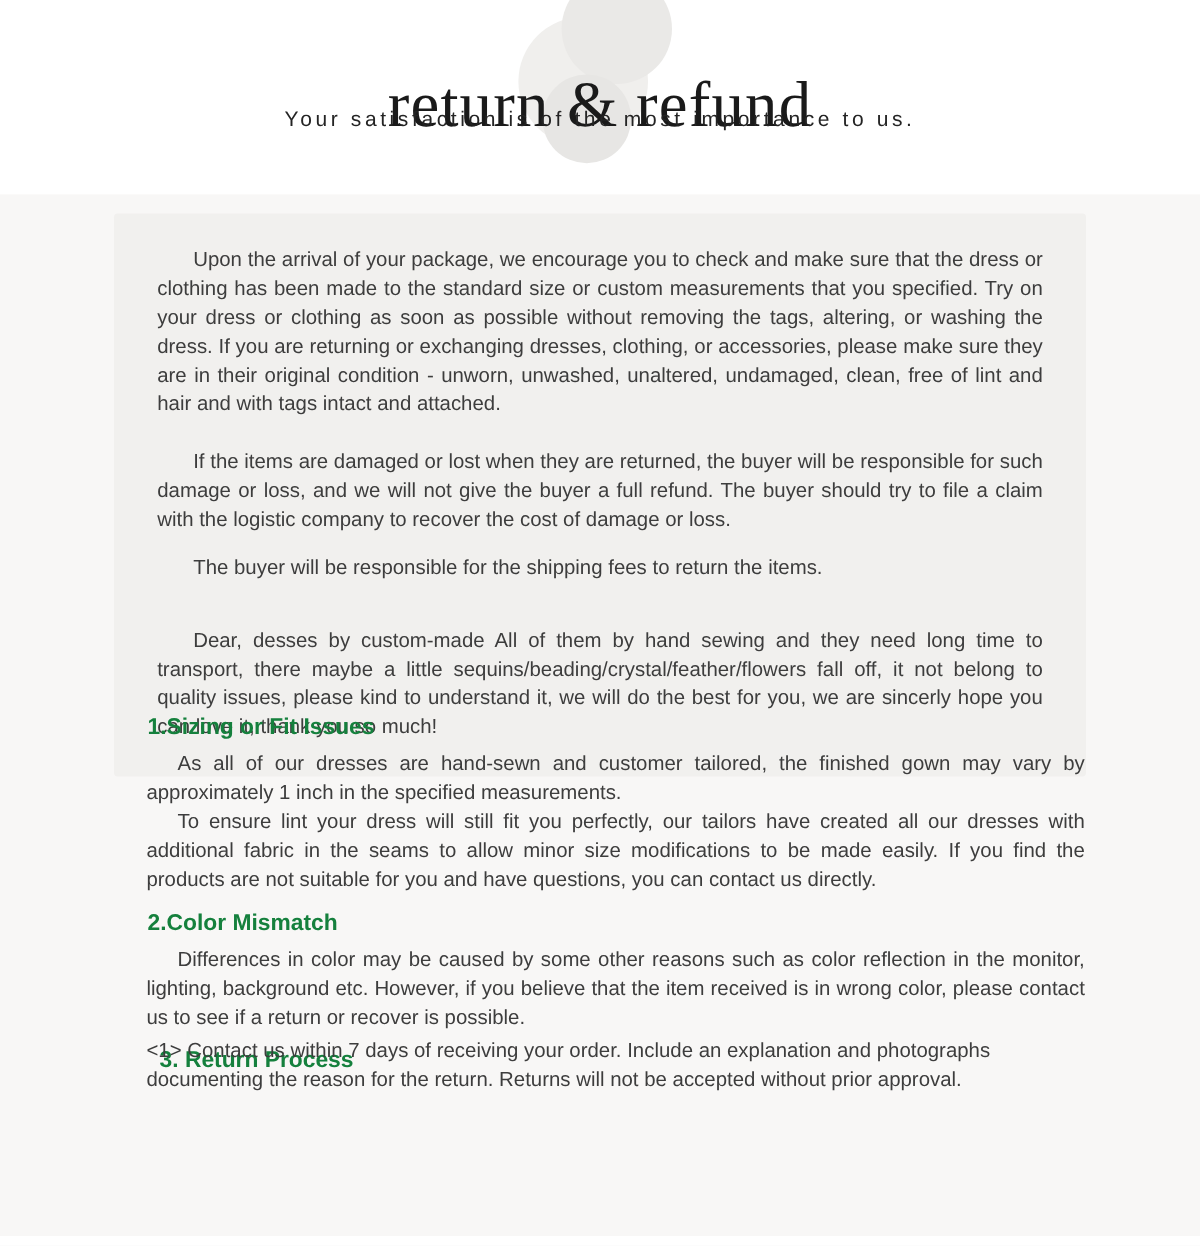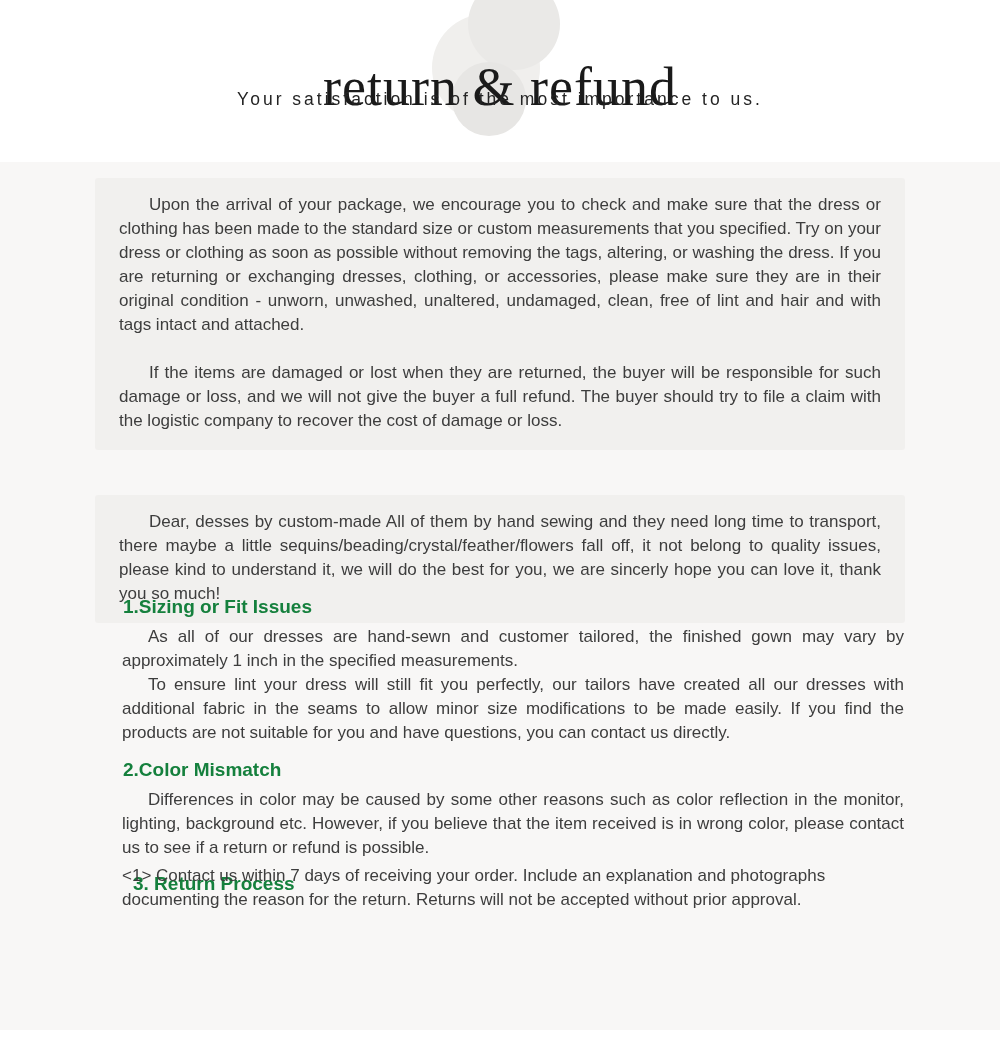--- a/index.html
+++ b/index.html
@@ -51,21 +51,21 @@
     left: 95px; width: 810px;
     box-sizing: border-box;
     padding: 11px 20px 13px 20px;
     background: #f1f0ee;
     border-radius: 3px;
     color: #3d3d3d;
     font-size: 17px;
     line-height: 23.9px;
     text-align: justify;
   }
-  .policy-block p { margin: 4px; text-indent: 30px; }
+  .policy-block p { margin: 16px; text-indent: 30px; }
   #block-arrival  { top: 178px; }
   #block-damaged  { top: 346px; }
   #block-handmade { top: 495px; }
 
   
   .section-heading {
     position: absolute; z-index: 2;
     margin: 0;
     font-size: 19px;
     font-weight: bold;
@@ -101,33 +101,34 @@
 
 <h1 class="page-title">return &amp; refund</h1>
 <div class="page-subtitle">Your satisfaction is of the most importance to us.</div>
 
 <div class="policy-block" id="block-arrival">
   <p>Upon the arrival of your package, we encourage you to check and make sure that the dress or clothing has been made to the standard size or custom measurements that you specified. Try on your dress or clothing as soon as possible without removing the tags, altering, or washing the dress. If you are returning or exchanging dresses, clothing, or accessories, please make sure they are in their original condition - unworn, unwashed, unaltered, undamaged, clean, free of lint and hair and with tags intact and attached.</p>
 </div>
 
 <div class="policy-block" id="block-damaged">
   <p>If the items are damaged or lost when they are returned, the buyer will be responsible for such damage or loss, and we will not give the buyer a full refund. The buyer should try to file a claim with the logistic company to recover the cost of damage or loss.</p>
+  <p>The buyer will be responsible for the shipping fees to return the items.</p>
 </div>
 
 <div class="policy-block" id="block-handmade">
   <p>Dear, desses by custom-made All of them by hand sewing and they need long time to transport, there maybe a little sequins/beading/crystal/feather/flowers fall off, it not belong to quality issues, please kind to understand it, we will do the best for you, we are sincerly hope you can love it, thank you so much!</p>
 </div>
 
 <h2 class="section-heading" id="heading-sizing">1.Sizing or Fit Issues</h2>
 <div class="section-body" id="body-sizing">
   <p>As all of our dresses are hand-sewn and customer tailored, the finished gown may vary by approximately 1 inch in the specified measurements.</p>
   <p>To ensure lint your dress will still fit you perfectly, our tailors have created all our dresses with additional fabric in the seams to allow minor size modifications to be made easily. If you find the products are not suitable for you and have questions, you can contact us directly.</p>
 </div>
 
 <h2 class="section-heading" id="heading-color">2.Color Mismatch</h2>
 <div class="section-body" id="body-color">
-  <p>Differences in color may be caused by some other reasons such as color reflection in the monitor, lighting, background etc. However, if you believe that the item received is in wrong color, please contact us to see if a return or refund is possible.</p>
+  <p>Differences in color may be caused by some other reasons such as color reflection in the monitor, lighting, background etc. However, if you believe that the item received is in wrong color, please contact us to see if a return or recover is possible.</p>
 </div>
 
 <h2 class="section-heading" id="heading-return">3. Return Process</h2>
 <div class="section-body" id="body-return">
   <p>&lt;1&gt; Contact us within 7 days of receiving your order. Include an explanation and photographs documenting the reason for the return. Returns will not be accepted without prior approval.</p>
 </div>
 
 </body></html>

